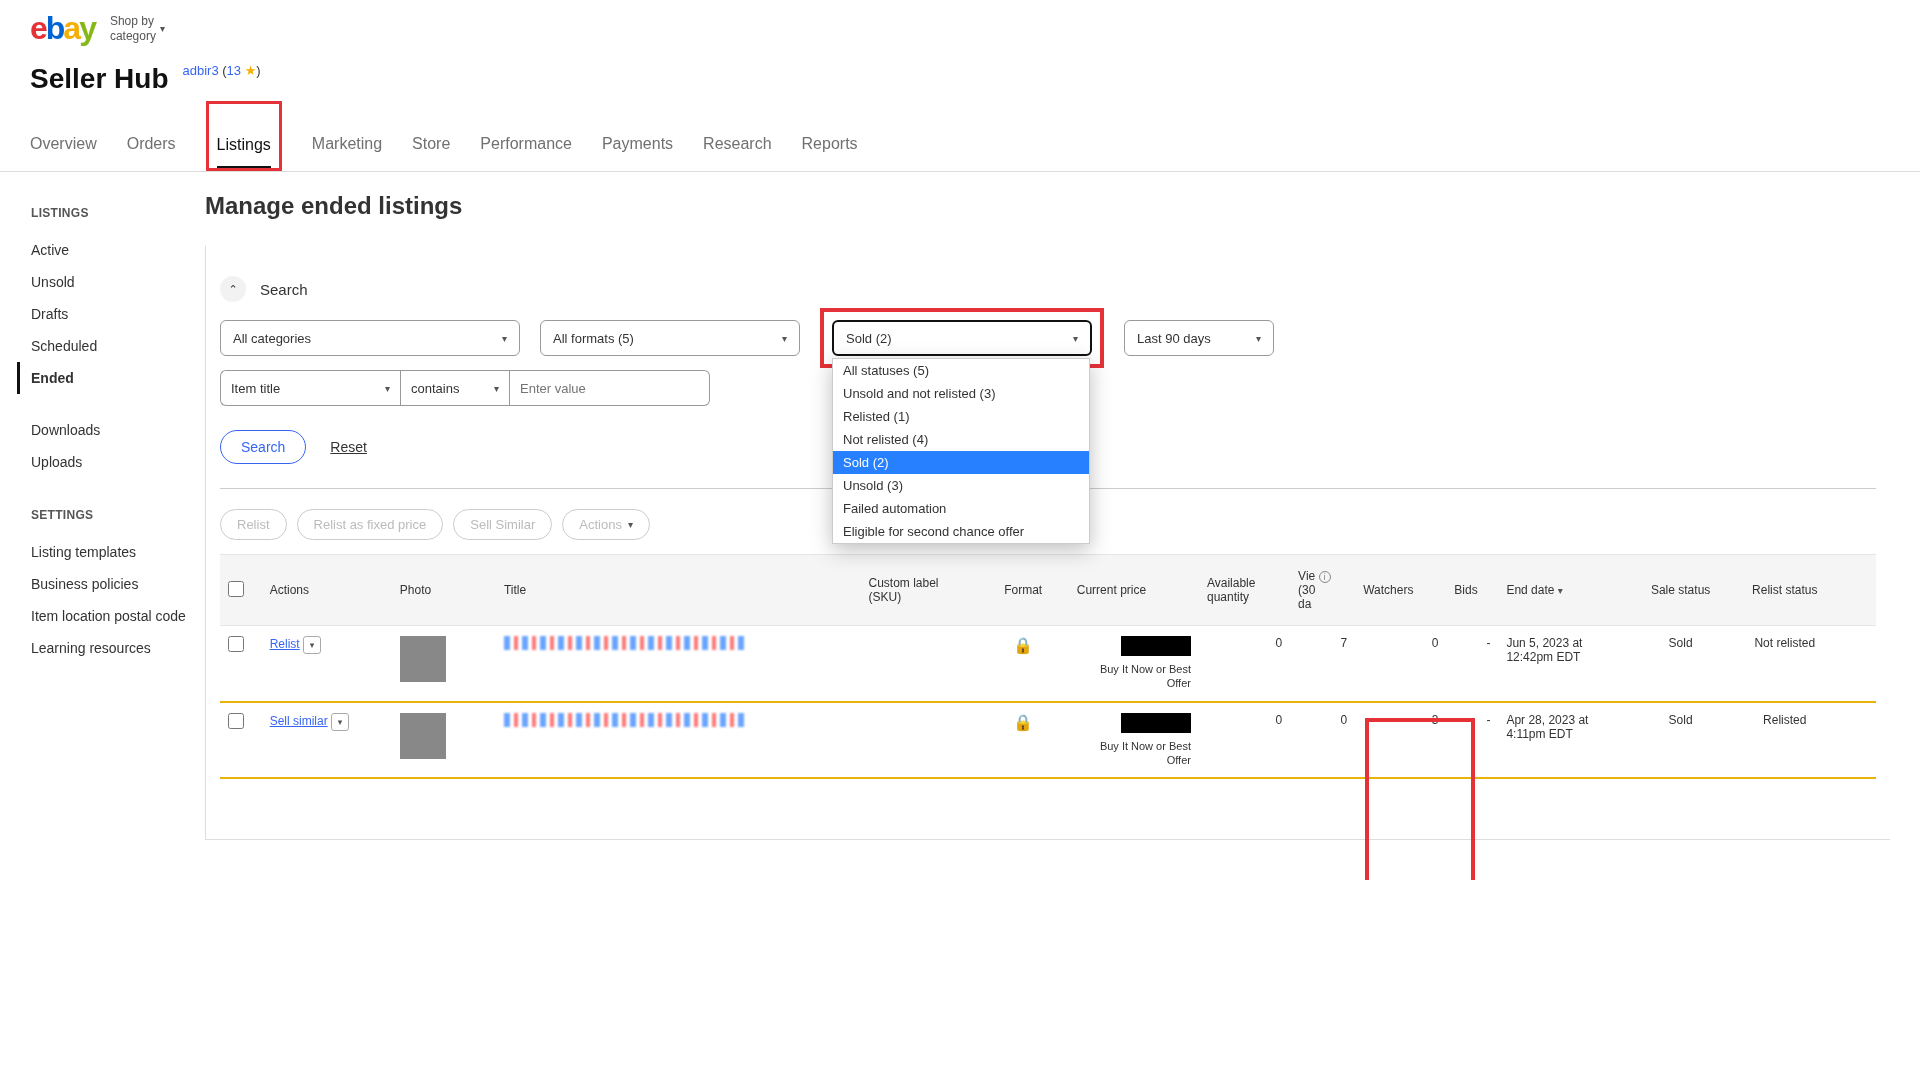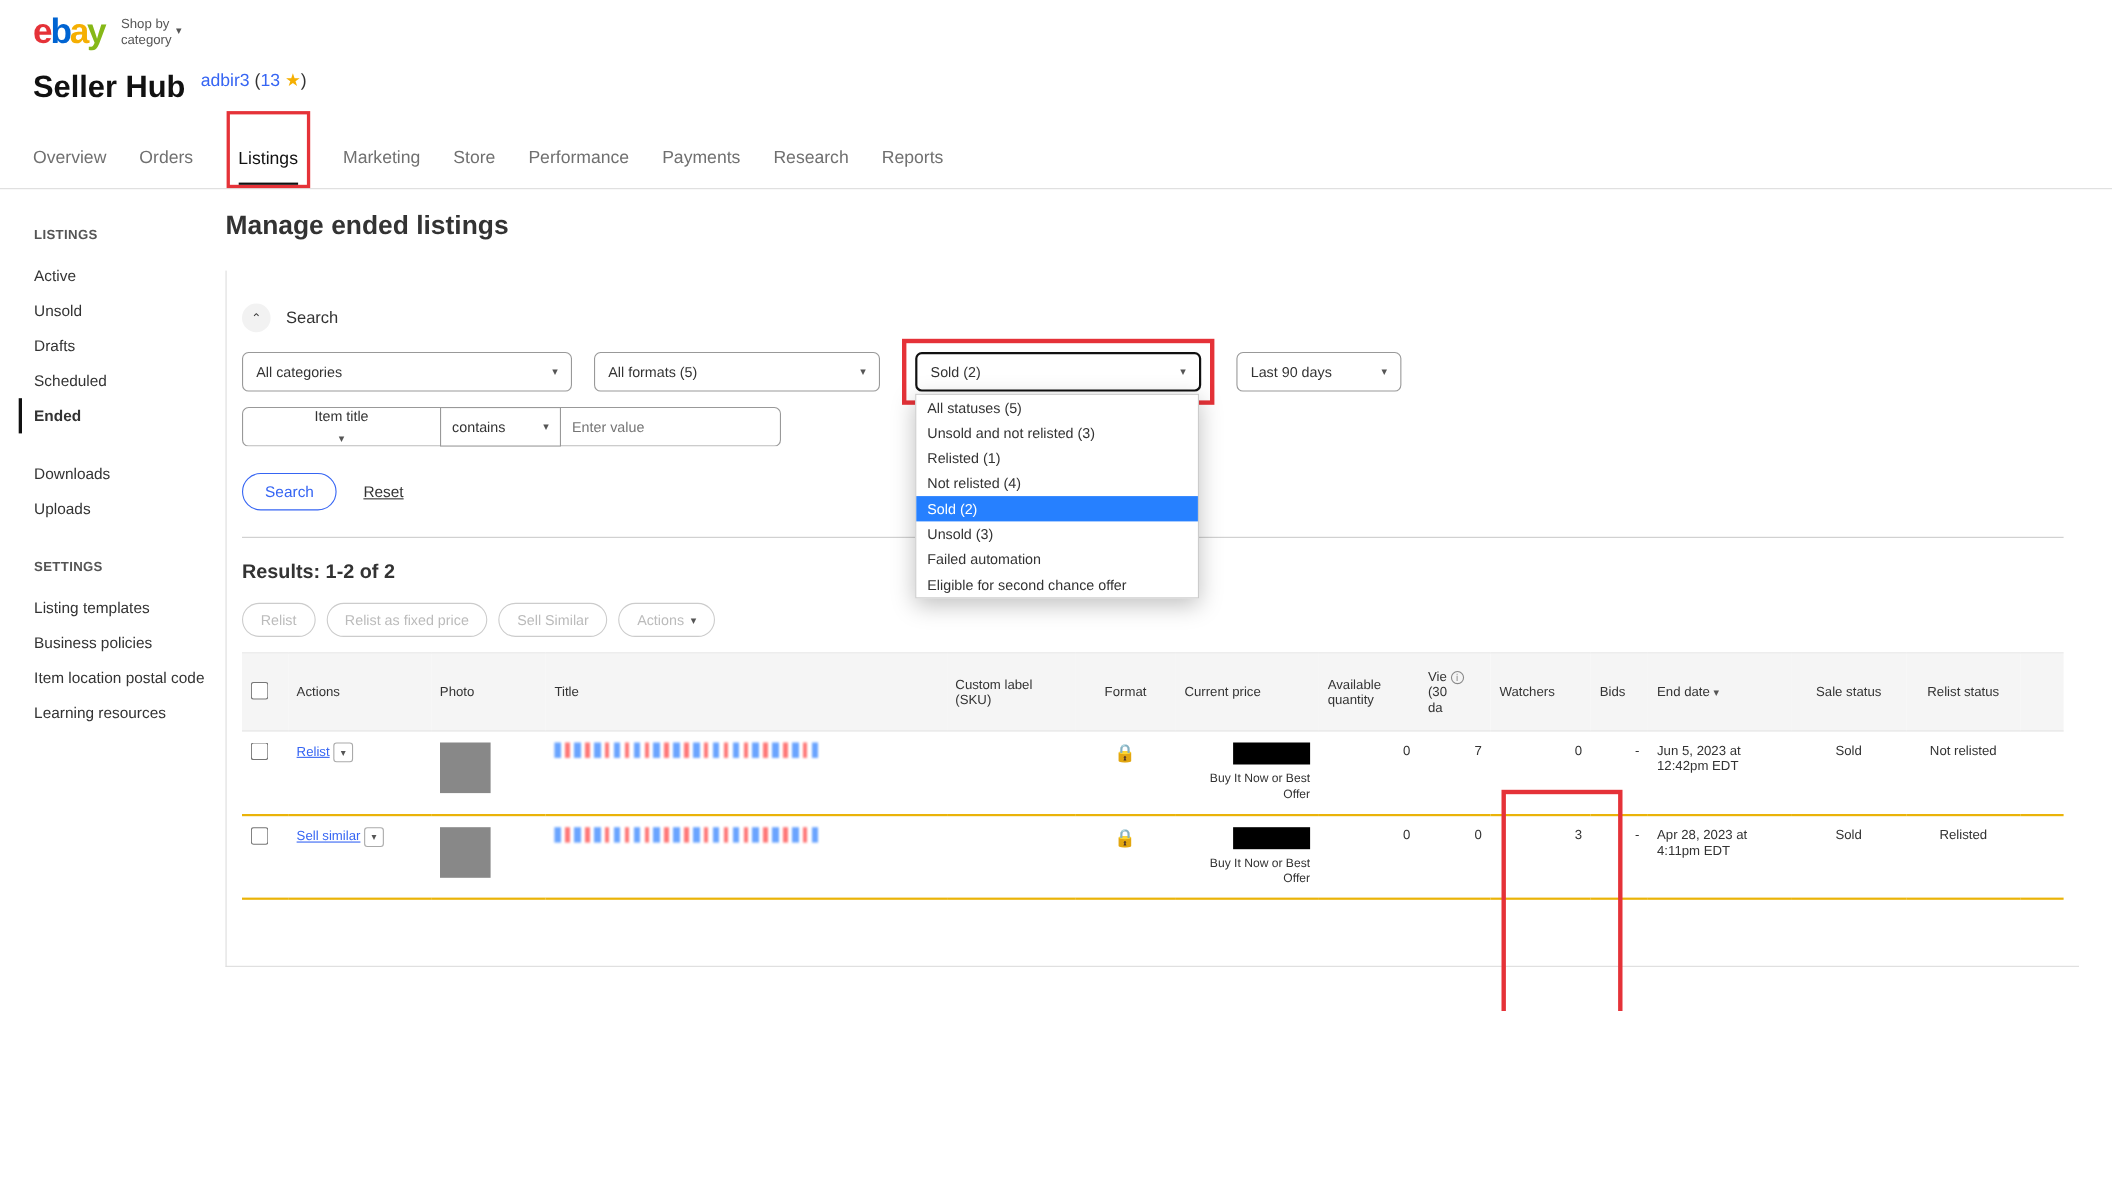--- a/index.html
+++ b/index.html
@@ -7,21 +7,21 @@
 .header { display: flex; align-items: center; padding: 10px 30px; gap: 15px; }
 .logo { font-size: 32px; font-weight: bold; letter-spacing: -2px; }
 .logo .r { color: #e53238; } .logo .b { color: #0064d2; } .logo .y { color: #f5af02; } .logo .g { color: #86b817; }
 .shop-cat { font-size: 12px; color: #555; display: flex; align-items: center; gap: 4px; line-height: 1.2; }
 .searchbar { flex: 1; border: 2px solid #333; border-radius: 24px; height: 42px; display: flex; align-items: center; padding: 0 14px; gap: 8px; margin-left: 10px; }
 .searchbar input { border: none; outline: none; flex: 1; font-size: 14px; }
 .search-icon svg { stroke: #666; }
 
 .hub-row { padding: 0 30px; display: flex; align-items: flex-start; gap: 14px; margin-top: 6px; }
 .hub-title { font-size: 28px; font-weight: 600; color: #111; }
-.hub-user { font-size: 16px; }
+.hub-user { font-size: 13px; }
 .hub-user a { color: #3665f3; text-decoration: none; }
 .star { color: #f5af02; }
 
 .nav { display: flex; gap: 30px; padding: 12px 30px 0; border-bottom: 1px solid #ddd; color: #707070; font-size: 16px; }
 .nav-item { padding-bottom: 12px; cursor: pointer; margin-top: 28px; }
 .nav-item.active { color: #111; border-bottom: 2px solid #111; }
 .nav-highlight { border: 3px solid #e53238; padding: 4px 8px 0; margin-top: -6px; }
 
 .layout { display: flex; padding: 0 30px; align-items: flex-start; }
 .sidebar { width: 175px; padding-top: 24px; border-left: 1px solid transparent; }
@@ -36,21 +36,21 @@
 .search-row { display: flex; align-items: center; gap: 14px; margin-bottom: 18px; }
 .collapse { width: 26px; height: 26px; border-radius: 50%; background: #f2f2f2; display: flex; align-items: center; justify-content: center; cursor: pointer; }
 
 .filters { display: flex; gap: 20px; flex-wrap: wrap; margin-bottom: 14px; }
 .select { border: 1px solid #999; border-radius: 6px; height: 36px; padding: 0 12px; display: flex; align-items: center; justify-content: space-between; font-size: 13px; cursor: pointer; background: #fff; }
 .sel-cat { width: 300px; } .sel-fmt { width: 260px; } .sel-status { width: 260px; border: 2px solid #111; } .sel-date { width: 150px; }
 .chev { font-size: 10px; color: #555; }
 .status-wrap { position: relative; border: 4px solid #e53238; padding: 8px; margin: -12px 0; }
 
 .filter-row2 { display: flex; margin-bottom: 24px; }
-.combo-left { width: 180px; border: 1px solid #999; border-right: none; border-radius: 6px 0 0 6px; height: 36px; display:flex; align-items:center; justify-content:space-between; padding:0 10px; font-size:13px;flex-direction:column;}
+.combo-left { width: 180px; border: 1px solid #999; border-right: none; border-radius: 6px 0 0 6px; height: 36px; display:flex; align-items:center; justify-content:space-between; padding:0 10px; font-size:13px;}
 .combo-mid { width: 110px; border: 1px solid #999; height: 36px; display:flex; align-items:center; justify-content:space-between; padding:0 10px; font-size:13px;}
 .combo-right { width: 200px; border: 1px solid #999; border-left:none; border-radius: 0 6px 6px 0; height: 36px; padding:0 10px; font-size:13px;}
 
 .btn-row { display:flex; align-items:center; gap: 24px; margin-bottom: 24px; }
 .btn-search { border: 1px solid #3665f3; color: #3665f3; background:#fff; border-radius: 20px; padding: 8px 20px; font-size:14px; cursor:pointer;}
 .link-reset { text-decoration: underline; font-size: 14px; cursor:pointer; }
 
 .divider { border-top: 1px solid #ccc; margin: 10px 0 20px; }
 .results-title { font-size: 18px; font-weight: 700; margin-bottom: 18px; }
 
@@ -189,21 +189,20 @@
         </div>
         <input class="combo-right" placeholder="Enter value" style="">
       </div>
 
       <div class="btn-row">
         <button class="btn-search">Search</button>
         <span class="link-reset">Reset</span>
       </div>
 
       <div class="divider"></div>
-      <div class="results-title">Results: 1-2 of 2</div>
 
       <div class="action-row" id="bulk-actions">
           <div class="pill">Relist</div>
           <div class="pill">Relist as fixed price</div>
           <div class="pill">Sell Similar</div>
           <div class="pill">Actions<span class="chev">▾</span></div>
         </div>
 
       <table class="table">
         <thead>

